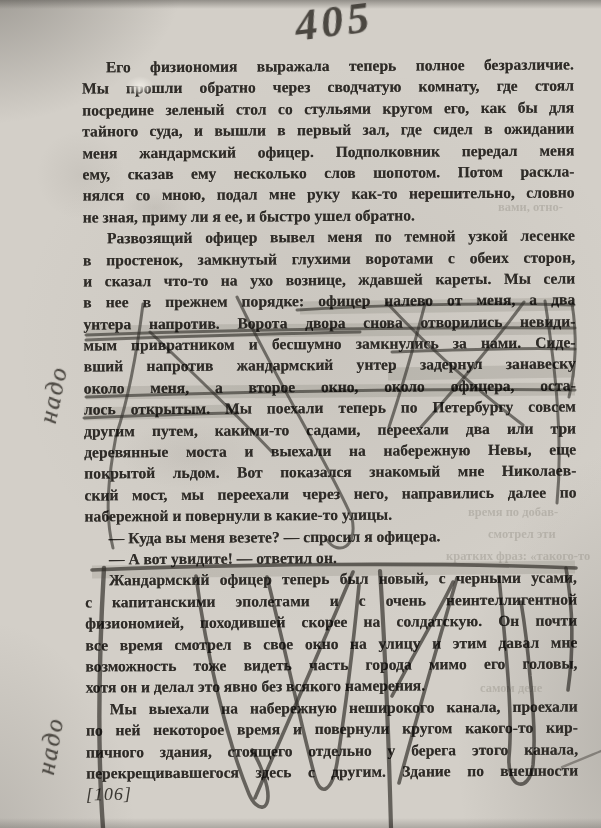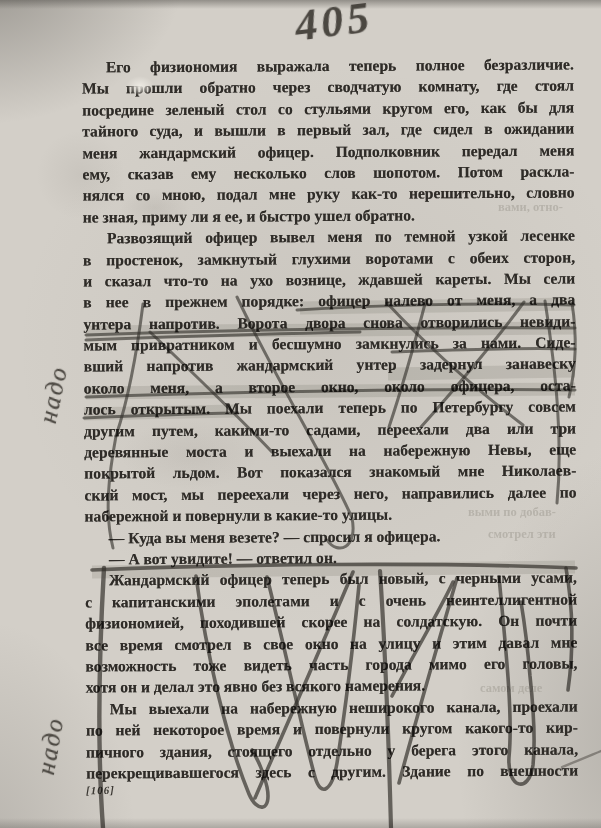--- a/index.html
+++ b/index.html
@@ -23,21 +23,21 @@
     font-size:15.6px;font-weight:bold;line-height:21.4px;
     text-shadow:0 0 .5px rgba(47,44,40,.65);
     z-index:2;
   }
   .line{height:21.4px;text-align:justify;text-align-last:justify;white-space:normal;overflow:visible;}
   .line.end{text-align-last:left;}
   .line.indent{text-indent:24px;}
   
   #footer-page-number{
     position:absolute;left:86px;top:784px;z-index:2;
-    font-style:italic;font-weight:bold;font-size:11px;color:#3b3833;
+    font-style:italic;font-weight:normal;font-size:18px;color:#3b3833;
     transform:rotate(-1deg);letter-spacing:1px;
   }
   
   .pencil-text{color:rgba(62,58,52,.82);text-shadow:0 0 1px rgba(62,58,52,.5);}
   #handwritten-page-number{
     position:absolute;left:295px;top:-4px;z-index:4;
     font-size:44px;font-style:italic;font-weight:bold;letter-spacing:4px;
     transform:rotate(-7deg);
     filter:blur(.3px);
   }
@@ -71,22 +71,23 @@
   #smudge-3{left:120px;top:420px;width:140px;height:70px;z-index:1;
     background:radial-gradient(ellipse, rgba(110,105,98,.09), rgba(110,105,98,0) 70%);}
 </style>
 </head>
 <body>
 
 <div id="scan-page">
 
   <div id="bleed-through-layer">
       <span class="bleed-fragment" style="left: 498px; top: 200px;">вами, отно-</span>
-      <span class="bleed-fragment" style="left: 468px; top: 505px;">выми по добав-</span>
+      <span class="bleed-fragment" style="left: 468px; top: 505px;">время по добав-</span>
       <span class="bleed-fragment" style="left: 488px; top: 527px;">смотрел эти</span>
+      <span class="bleed-fragment" style="left: 446px; top: 549px;">кратких фраз: «такого-то</span>
       <span class="bleed-fragment" style="left: 480px; top: 681px;">самом деле</span>
     </div>
 
   <div class="paper-smudge" id="smudge-1"></div>
   <div class="paper-smudge" id="smudge-2"></div>
   <div class="paper-smudge" id="smudge-3"></div>
   <div class="paper-smudge" id="white-blotch"></div>
 
   <div id="text-block">
       <div class="line indent">Его физиономия выражала теперь полное безразличие.</div>

